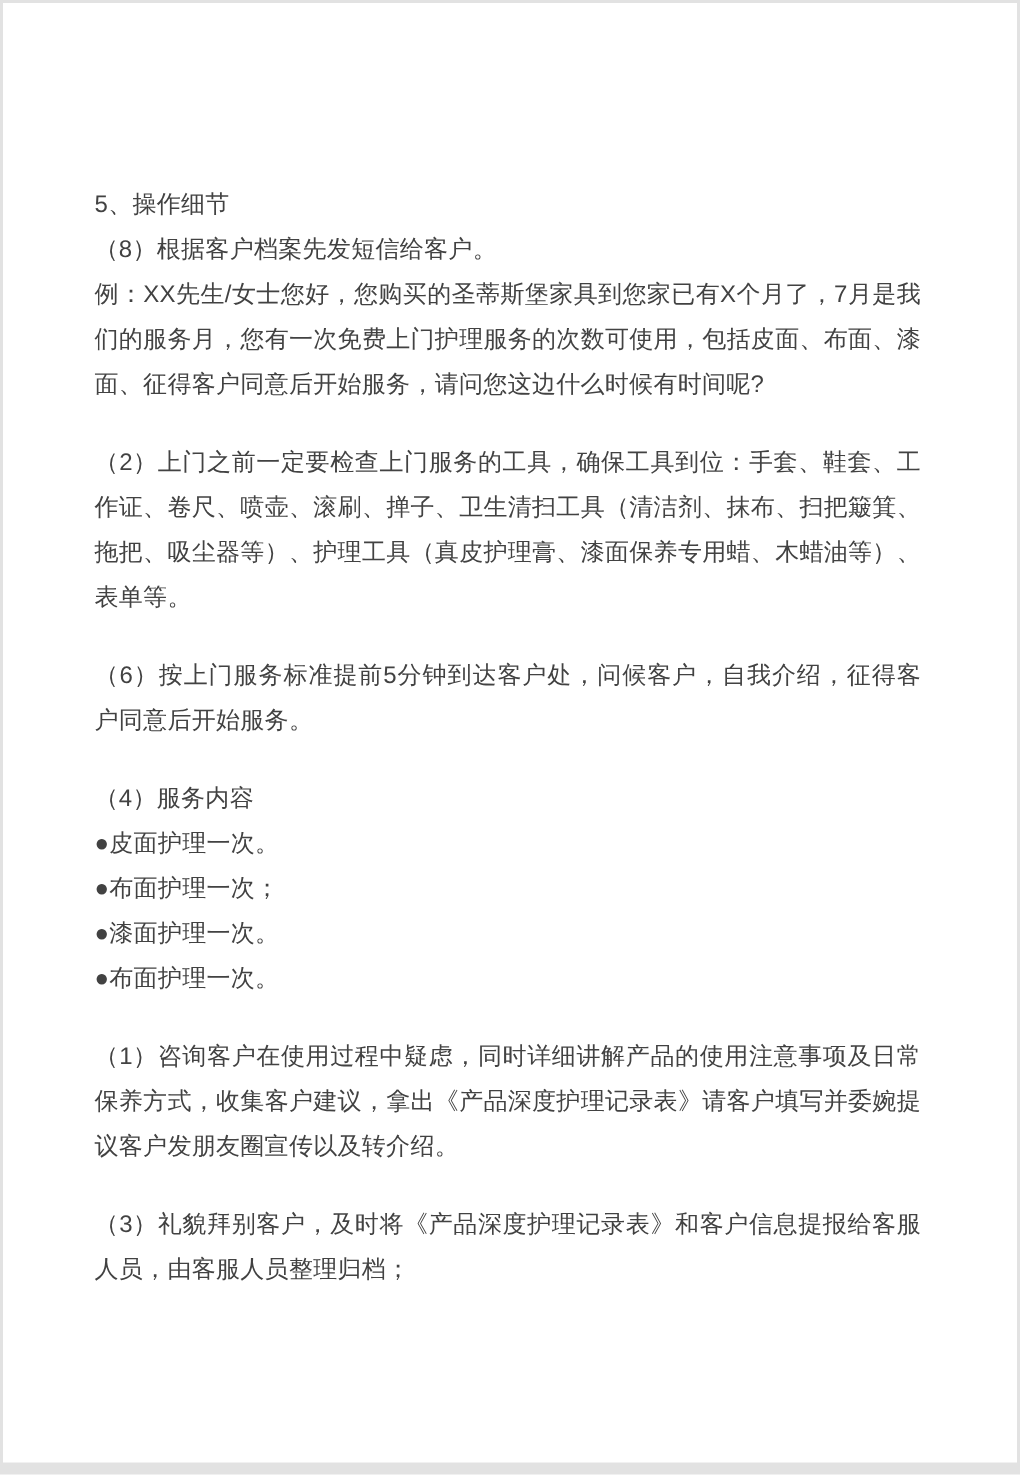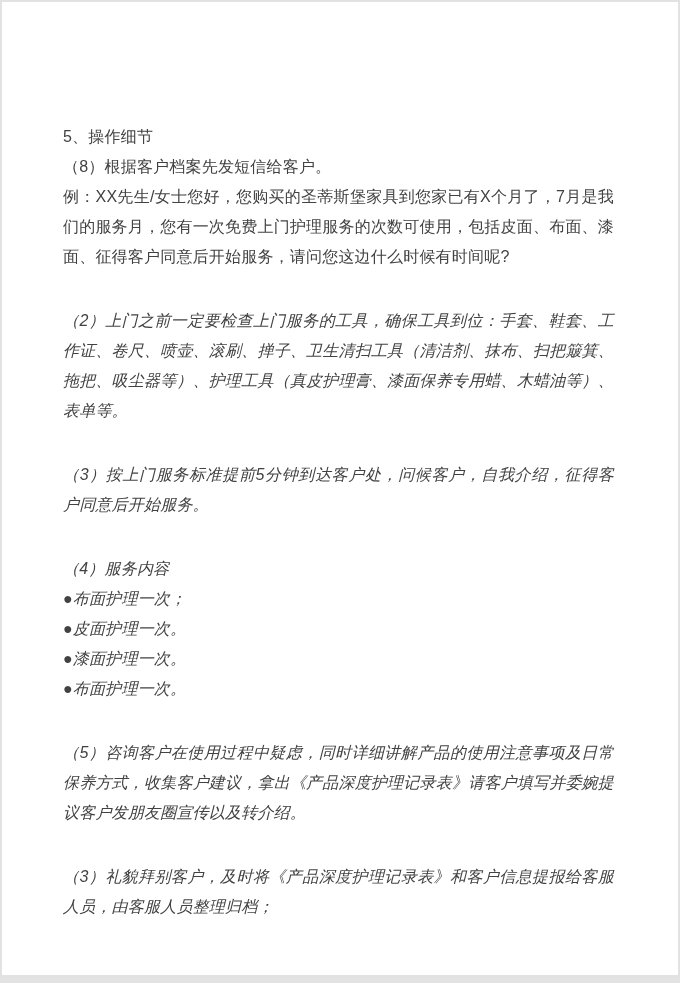--- a/index.html
+++ b/index.html
@@ -19,22 +19,21 @@
     left: 2px;
     top: 2px;
     right: 2px;
     bottom: 8px;
     background: #ffffff;
   }
   .content {
     padding: 120px 64px 0 61px;
   }
   .section + .section {
-    margin-top: 34px;
-    font-style: italic;
+    margin-top: 22px;
   }
   .content p {
     margin: 0;
     font-size: 16px;
     line-height: 30px;
     color: #424242;
     text-align: justify;
     letter-spacing: 0.2px;
     word-break: break-all;
   }
@@ -46,29 +45,29 @@
   <div class="content" id="doc-content">
       <div class="section">
         <p>5、操作细节</p>
         <p>（8）根据客户档案先发短信给客户。</p>
         <p>例：XX先生/女士您好，您购买的圣蒂斯堡家具到您家已有X个月了，7月是我们的服务月，您有一次免费上门护理服务的次数可使用，包括皮面、布面、漆面、征得客户同意后开始服务，请问您这边什么时候有时间呢?</p>
       </div>
       <div class="section">
         <p>（2）上门之前一定要检查上门服务的工具，确保工具到位：手套、鞋套、工作证、卷尺、喷壶、滚刷、掸子、卫生清扫工具（清洁剂、抹布、扫把簸箕、拖把、吸尘器等）、护理工具（真皮护理膏、漆面保养专用蜡、木蜡油等）、表单等。</p>
       </div>
       <div class="section">
-        <p>（3）按上门服务标准提前5分钟到达客户处，问候客户，自我介绍，征得客户同意后开始服务。</p>
+        <p>（6）按上门服务标准提前5分钟到达客户处，问候客户，自我介绍，征得客户同意后开始服务。</p>
       </div>
       <div class="section">
         <p>（4）服务内容</p>
+        <p>●皮面护理一次。</p>
         <p>●布面护理一次；</p>
-        <p>●皮面护理一次。</p>
         <p>●漆面护理一次。</p>
         <p>●布面护理一次。</p>
       </div>
       <div class="section">
-        <p>（5）咨询客户在使用过程中疑虑，同时详细讲解产品的使用注意事项及日常保养方式，收集客户建议，拿出《产品深度护理记录表》请客户填写并委婉提议客户发朋友圈宣传以及转介绍。</p>
+        <p>（1）咨询客户在使用过程中疑虑，同时详细讲解产品的使用注意事项及日常保养方式，收集客户建议，拿出《产品深度护理记录表》请客户填写并委婉提议客户发朋友圈宣传以及转介绍。</p>
       </div>
       <div class="section">
         <p>（3）礼貌拜别客户，及时将《产品深度护理记录表》和客户信息提报给客服人员，由客服人员整理归档；</p>
       </div>
     </div>
 </div>
 
 </body></html>

